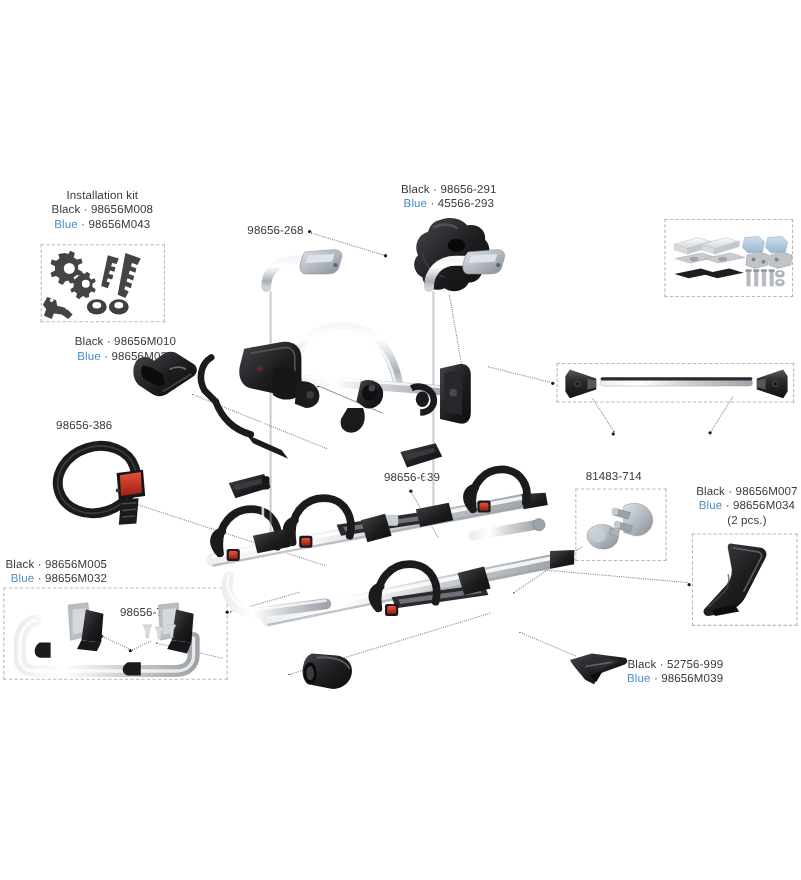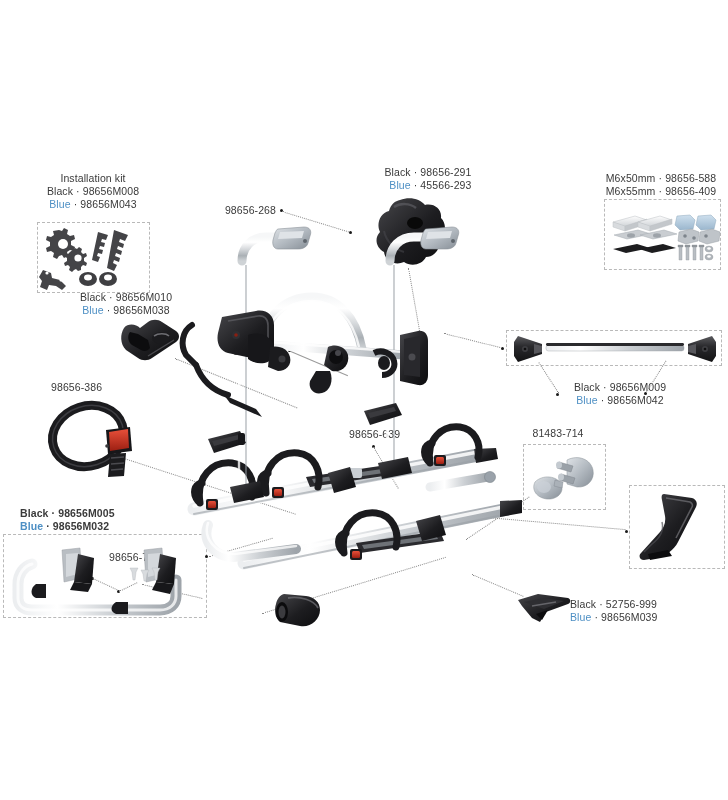--- a/index.html
+++ b/index.html
@@ -15,20 +15,21 @@
     background: #ffffff;
     overflow: hidden;
   }
   .lbl {
     position: absolute;
     font-size: 10.5px;
     line-height: 13px;
     color: #3a3a3a;
     white-space: nowrap;
     letter-spacing: 0.1px;
+    text-align: right;
   }
   .lbl.c { text-align: center; transform: translateX(-50%); }
   .lbl.r { text-align: left; transform: translateX(-100%); }
   .lbl .blue { color: #4d8fc4; }
   .lbl .ttl { display: block; }
   .dashbox {
     position: absolute;
     border: 1px dashed #b9b9b9;
   }
   .leader {
@@ -106,39 +107,35 @@
     </defs>
   </svg>
 
   <div class="lbl c" style="left:93px; top:172px;">
     <span class="ttl">Installation kit</span>
     <span class="ttl"><span>Black</span> <span>·</span> <span>98656M008</span></span>
     <span class="ttl"><span class="blue">Blue</span> <span>·</span> <span>98656M043</span></span>
   </div>
   <div class="dashbox" style="left:37px; top:222px; width:113px; height:71px;"></div>
 
-  <div class="lbl c" style="left:428px; top:166px;text-align:right;">
+  <div class="lbl c" style="left:408px; top:166px;">
     <span class="ttl"><span>Black</span> <span>·</span> <span>98656-291</span></span>
     <span class="ttl"><span class="blue">Blue</span> <span>·</span> <span>45566-293</span></span>
   </div>
 
-  <div class="lbl c" style="left:661px; top:172px;">
-    <span class="ttl"><span>M6x50mm</span> <span>·</span> <span>98656-588</span></span>
-    <span class="ttl"><span>M6x55mm</span> <span>·</span> <span>98656-409</span></span>
-  </div>
   <div class="dashbox" style="left:604px; top:199px; width:117px; height:71px;"></div>
 
   <div class="lbl r" style="left:276px; top:204px;">
     <span>98656-268</span>
   </div>
   <div class="dot" style="left:280px; top:209px;"></div>
   <div class="leader" style="left:282px; top:211px; width:70px; transform:rotate(17deg);"></div>
   <div class="dot" style="left:349px; top:231px;"></div>
 
-  <div class="lbl c" style="left:114px; top:291px;margin-left:12px;">
+  <div class="lbl c" style="left:114px; top:305px;">
     <span class="ttl"><span>Black</span> <span>·</span> <span>98656M010</span></span>
     <span class="ttl"><span class="blue">Blue</span> <span>·</span> <span>98656M038</span></span>
   </div>
   <div class="leader" style="left:175px; top:358px; width:132px; transform:rotate(22deg);"></div>
 
   <div class="lbl" style="left:51px; top:381px;">
     <span>98656-386</span>
   </div>
   <div class="leader" style="left:115px; top:455px; width:190px; transform:rotate(18deg);"></div>
 
@@ -146,46 +143,47 @@
     <span>98656-279</span>
   </div>
   <div class="dot" style="left:288px; top:349px;"></div>
   <div class="leadsolid" style="left:291px; top:351px; width:62px; transform:rotate(23deg);"></div>
   <div class="dot" style="left:320px; top:371px;"></div>
 
   <div class="dashbox" style="left:506px; top:330px; width:216px; height:36px;"></div>
   <div class="dot" style="left:501px; top:347px;"></div>
   <div class="leader" style="left:444px; top:333px; width:58px; transform:rotate(14deg);"></div>
 
-  <div class="lbl c" style="left:620px; top:381px;">
-    <span class="ttl"><span>Black</span> <span>·</span> <span>98656M009</span></span>
-    <span class="ttl"><span class="blue">Blue</span> <span>·</span> <span>98656M042</span></span>
-  </div>
   <div class="dot" style="left:556px; top:393px;"></div>
   <div class="leader" style="left:558px; top:393px; width:36px; transform:rotate(-123deg);"></div>
   <div class="dot" style="left:644px; top:392px;"></div>
   <div class="leader" style="left:646px; top:392px; width:37px; transform:rotate(-58deg);"></div>
 
   <div class="lbl" style="left:349px; top:428px;">
     <span>98656-639</span>
   </div>
   <div class="dot" style="left:372px; top:445px;"></div>
   <div class="leader" style="left:374px; top:447px; width:48px; transform:rotate(59deg);"></div>
 
   <div class="lbl c" style="left:558px; top:427px;">
     <span>81483-714</span>
   </div>
   <div class="dashbox" style="left:523px; top:444px; width:83px; height:66px;"></div>
   <div class="leader" style="left:466px; top:539px; width:76px; transform:rotate(-34deg);"></div>
 
+  <div class="lbl c" style="left:679px; top:441px;">
+    <span class="ttl"><span>Black</span> <span>·</span> <span>98656M007</span></span>
+    <span class="ttl"><span class="blue">Blue</span> <span>·</span> <span>98656M034</span></span>
+    <span class="ttl">(2 pcs.)</span>
+  </div>
   <div class="dashbox" style="left:629px; top:485px; width:96px; height:84px;"></div>
   <div class="dot" style="left:625px; top:530px;"></div>
   <div class="leader" style="left:487px; top:517px; width:139px; transform:rotate(5deg);"></div>
 
-  <div class="lbl" style="left:20px; top:507px;font-weight:bold;">
+  <div class="lbl" style="left:5px; top:507px;">
     <span class="ttl"><span>Black</span> <span>·</span> <span>98656M005</span></span>
     <span class="ttl"><span class="blue">Blue</span> <span>·</span> <span>98656M032</span></span>
   </div>
   <div class="dashbox" style="left:3px; top:534px; width:204px; height:84px;"></div>
   <div class="dot" style="left:205px; top:555px;"></div>
   <div class="leader" style="left:209px; top:556px; width:66px; transform:rotate(-16deg);"></div>
 
   <div class="lbl" style="left:109px; top:551px;">
     <span>98656-769</span>
   </div>

